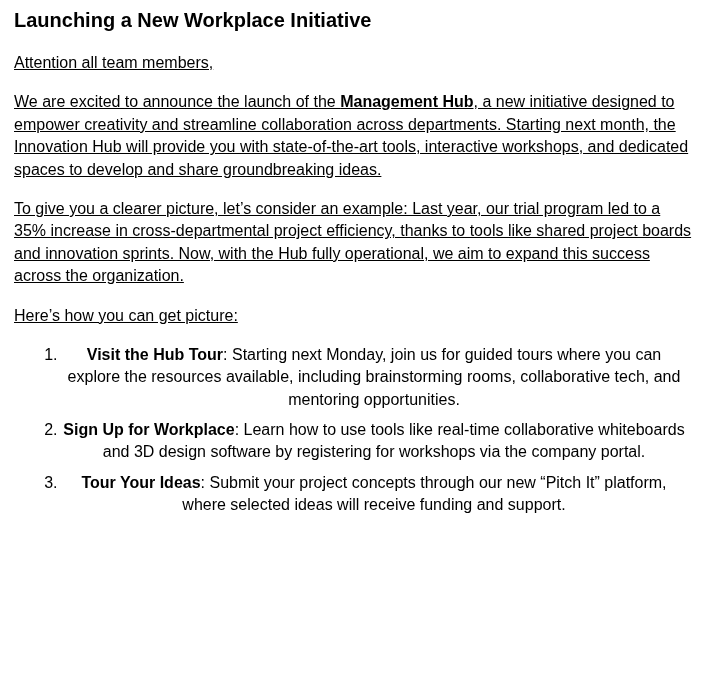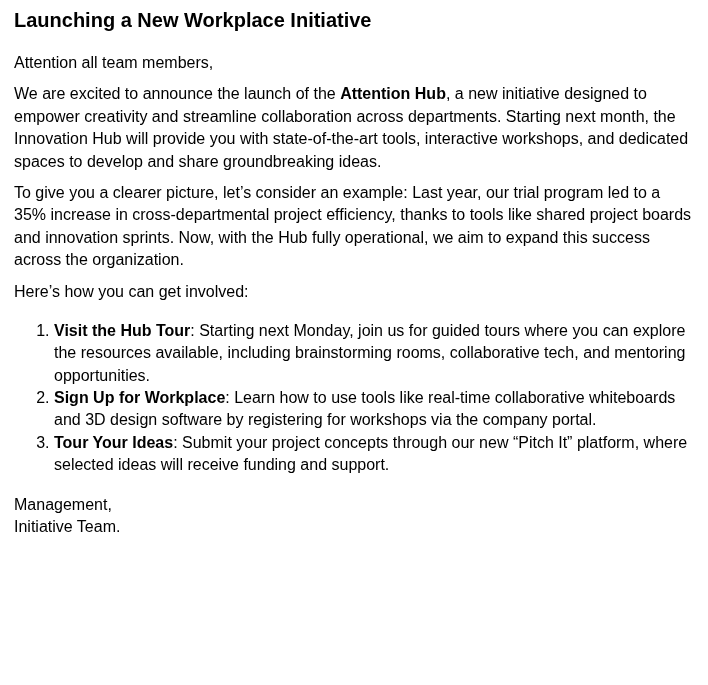--- a/index.html
+++ b/index.html
@@ -14,38 +14,38 @@
     font-family: "Liberation Sans", "DejaVu Sans", sans-serif;
     font-size: 16px;
     line-height: 1.4;
   }
   .doc h1 {
     font-size: 20px;
     line-height: 1.2;
     font-weight: bold;
     margin: 4px 0 20px 0;
   }
-  .doc p { margin: 9px 0; }
+  .doc p { margin: 17px 0; text-decoration: underline; }
   .doc ol { margin: 17px 0; padding-left: 40px; }
-  .doc li { margin: 0; }
+  .doc li { margin: 8px; text-align: center; }
   .doc b { font-weight: bold; }
 </style>
 </head>
 <body>
 
 <div class="doc">
   <h1>Launching a New Workplace Initiative</h1>
 
   <p>Attention all team members,</p>
 
-  <p>We are excited to announce the launch of the <b>Attention Hub</b>, a new initiative designed to empower creativity and streamline collaboration across departments. Starting next month, the Innovation Hub will provide you with state-of-the-art tools, interactive workshops, and dedicated spaces to develop and share groundbreaking ideas.</p>
+  <p>We are excited to announce the launch of the <b>Management Hub</b>, a new initiative designed to empower creativity and streamline collaboration across departments. Starting next month, the Innovation Hub will provide you with state-of-the-art tools, interactive workshops, and dedicated spaces to develop and share groundbreaking ideas.</p>
 
   <p>To give you a clearer picture, let’s consider an example: Last year, our trial program led to a 35% increase in cross-departmental project efficiency, thanks to tools like shared project boards and innovation sprints. Now, with the Hub fully operational, we aim to expand this success across the organization.</p>
 
-  <p>Here’s how you can get involved:</p>
+  <p>Here’s how you can get picture:</p>
 
   <ol>
     <li><b>Visit the Hub Tour</b>: Starting next Monday, join us for guided tours where you can explore the resources available, including brainstorming rooms, collaborative tech, and mentoring opportunities.</li>
     <li><b>Sign Up for Workplace</b>: Learn how to use tools like real-time collaborative whiteboards and 3D design software by registering for workshops via the company portal.</li>
     <li><b>Tour Your Ideas</b>: Submit your project concepts through our new “Pitch It” platform, where selected ideas will receive funding and support.</li>
   </ol>
 
 
 
   <p>

